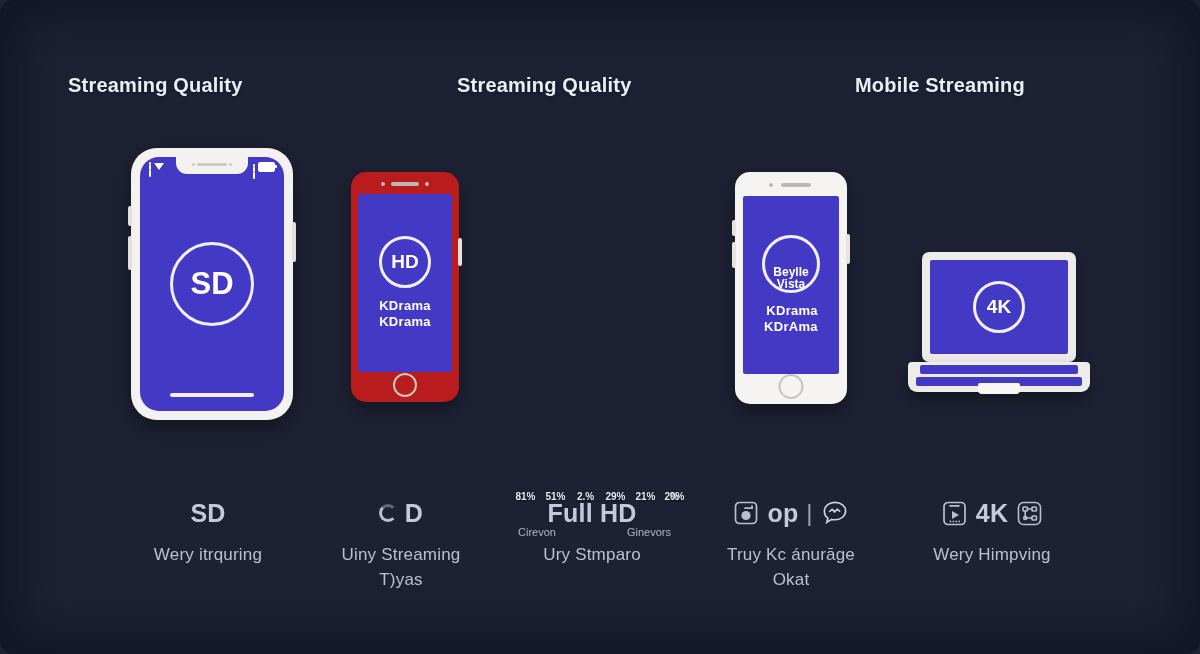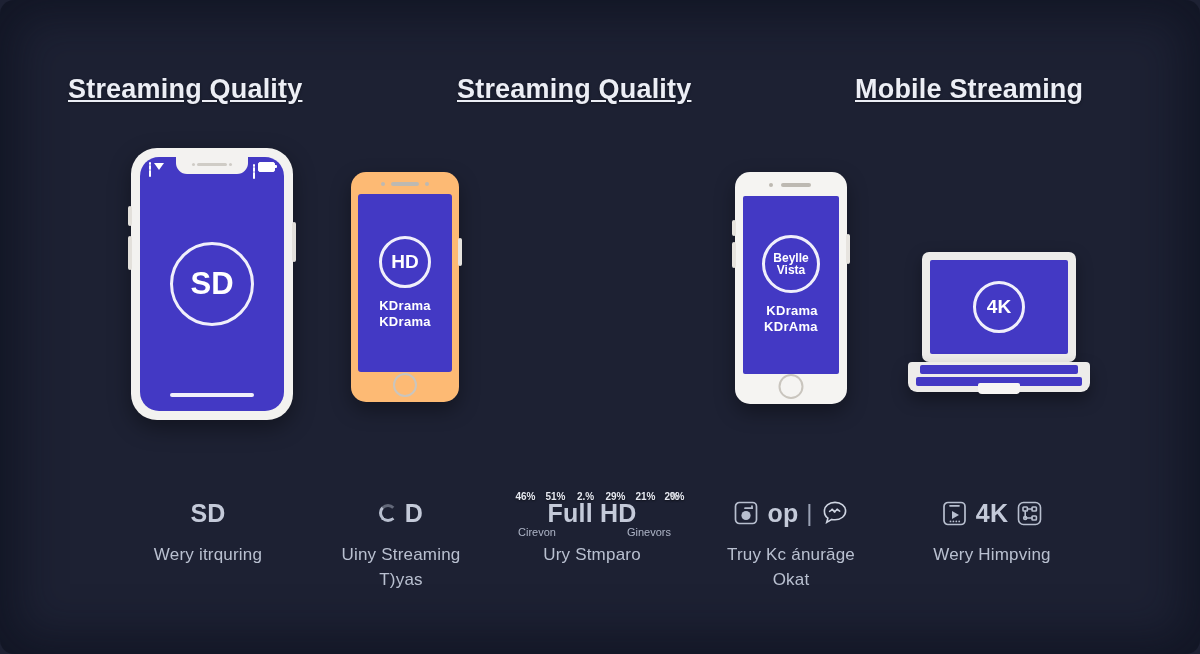--- a/index.html
+++ b/index.html
@@ -30,26 +30,25 @@
   .headings {
     position: absolute;
     top: 66px;
     left: 0;
     width: 1200px;
     height: 46px;
   }
   .heading {
     position: absolute;
     color: #eceef5;
-    font-size: 27px;
+    font-size: 20px;
     font-weight: bold;
     letter-spacing: 0.2px;
     white-space: nowrap;
     text-shadow: 0 1px 3px rgba(0,0,0,0.35);
-    text-decoration: underline;
   }
   .h1 { left: 68px;  top: 8px; }
   .h2 { left: 457px; top: 8px; }
   .h3 { left: 855px; top: 8px; }
 
   
   .band {
     position: absolute;
     top: 130px;
     left: 0;
@@ -195,21 +194,21 @@
   .p1-b2 { left: -3px; top: 88px;  width: 4px; height: 34px; }
   .p1-b3 { right: -3px; top: 74px; width: 4px; height: 40px; }
 
   
   .phone2 {
     position: absolute;
     left: 351px;
     top: 42px;
     width: 108px;
     height: 230px;
-    background: #fdba74;
+    background: #b91c1c;
     border-radius: 15px;
     box-shadow: 0 8px 20px rgba(0,0,0,0.36);
   }
   .phone2 .scr {
     position: absolute;
     left: 7px; top: 22px; right: 7px; bottom: 30px;
     background: #4339c4;
     border-radius: 3px;
     overflow: hidden;
   }
@@ -487,21 +486,21 @@
     </div>
 
     <div class="phone4">
       <div class="p4-b1"></div>
       <div class="p4-b2"></div>
       <div class="p4-b3"></div>
       <div class="cam-dot" style="left:34px; top:11px;"></div>
       <div class="speaker" style="left:46px; top:11px; width:30px;"></div>
       <div class="scr" style="background: rgb(67, 57, 196);">
         <div class="screen-inner">
-          <div class="badge-circle" style="width:58px;height:58px;font-size:12px;">
+          <div class="badge-circle" style="width:58px;height:58px;font-size:12px;justify-content:flex-end;">
             <span>Beylle</span>
             <span>Vista</span>
           </div>
           <div class="screen-caption" style="font-size:13px;">
             <span>KDrama</span><br>
             <span>KDrAma</span>
           </div>
         </div>
       </div>
       <div class="home-btn" style="bottom:5px;width:21px;height:21px;"></div>
@@ -520,21 +519,21 @@
         <div class="keys2"></div>
         <div class="pad"></div>
       </div>
     </div>
 
     <div class="chart">
       <div class="plot">
 
         <div class="bar-col" style="left:4px;">
           <div class="bar" style="height:37%;background:#3fc3dd;"></div>
-          <div class="bar-label" style="bottom:39%;">46%</div>
+          <div class="bar-label" style="bottom:39%;">81%</div>
         </div>
 
         <div class="bar-col" style="left:34px;">
           <div class="bar" style="height:56%;background:#3fc3dd;"></div>
           <div class="bar-label" style="bottom:58%;">51%</div>
         </div>
 
         <div class="bar-col" style="left:64px;">
           <div class="bar" style="height:44%;background:#0e7d9c;"></div>
           <div class="bar-label" style="bottom:46%;">2.%</div>

